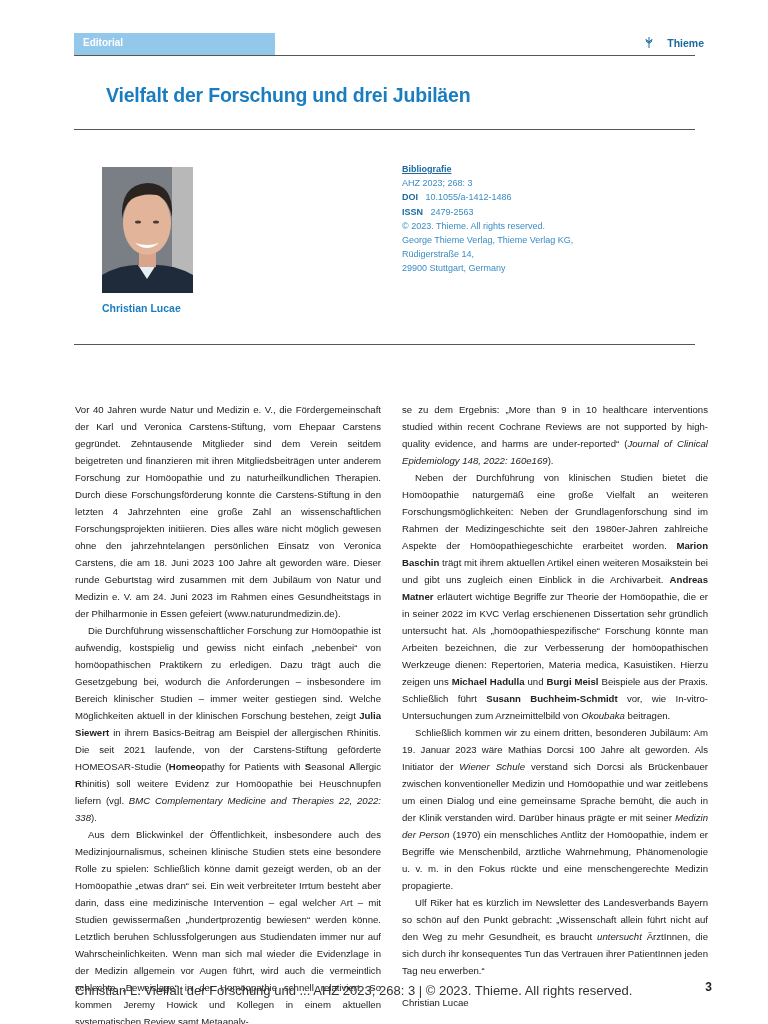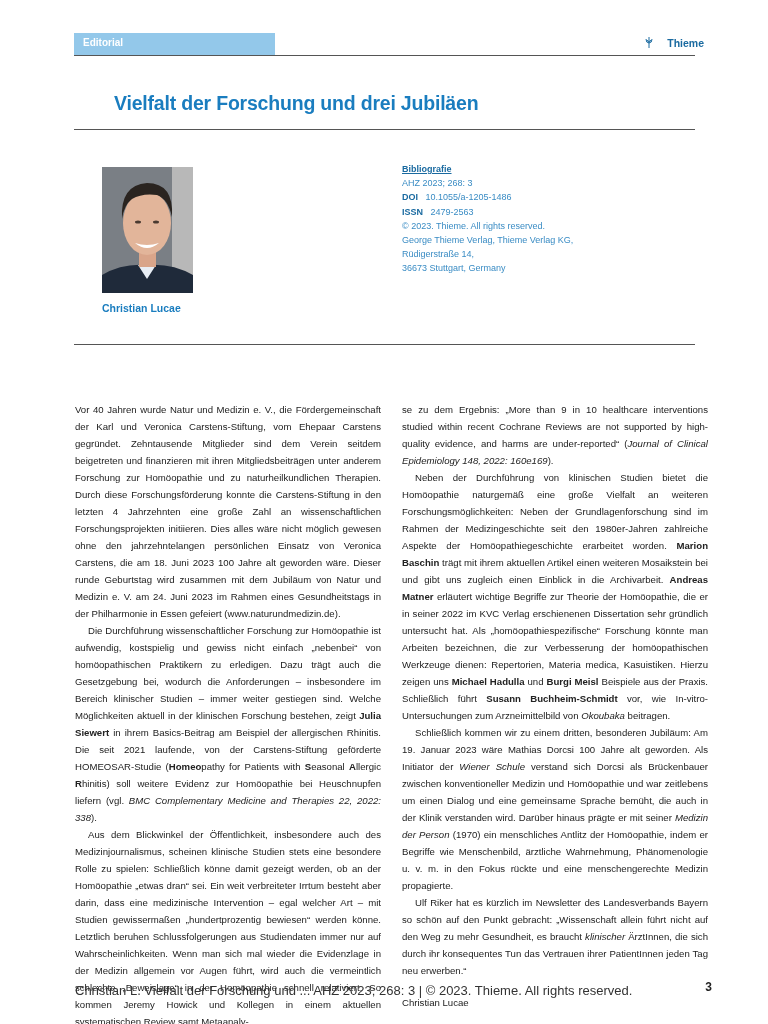--- a/index.html
+++ b/index.html
@@ -7,21 +7,21 @@
          font-family: "Liberation Sans", sans-serif; color: #222; }
   .header-bar { position: absolute; left: 74px; top: 33px; width: 201px; height: 22px;
                 background: #93c8ea; }
   .header-label { position: absolute; left: 83px; top: 37px; font-size: 10px; font-weight: bold;
                   color: #ffffff; }
   .header-line { position: absolute; left: 74px; top: 55px; width: 621px; height: 1px; background: #555; }
   .brand { position: absolute; right: 64px; top: 37px; font-size: 10.5px; font-weight: bold; color: #1a6aa0;
            display: flex; align-items: flex-start; gap: 14px; }
   .brand-icon { width: 8px; height: 11px; display: inline-block; }
   .title { position: absolute; left: 102px; top: 80px; font-size: 19.5px; font-weight: bold; color: #1a7dbf;
-           letter-spacing: -0.2px; margin: 12px; }
+           letter-spacing: -0.2px; margin: 4px; }
   .rule { position: absolute; left: 74px; height: 1px; width: 621px; background: #555; }
   .rule.r1 { top: 129px; }
   .rule.r2 { top: 344px; }
   .photo { position: absolute; left: 102px; top: 167px; width: 91px; height: 126px;
            background: linear-gradient(180deg, #6b6b6b 0%, #8c8c8c 40%, #a4a4a4 100%); overflow: hidden; }
   .author-caption { position: absolute; left: 102px; top: 302px; font-size: 10.5px; font-weight: bold; color: #1a7dbf; }
   .biblio { position: absolute; left: 402px; top: 162px; font-size: 9px; line-height: 14.2px; color: #3a8cc4; }
   .biblio .bhead { font-weight: bold; color: #1a6aa0; text-decoration: underline; }
   .biblio b { color: #1a6aa0; margin-top: 40px; }
   .col { position: absolute; top: 373px; width: 306px; font-size: 9.6px; line-height: 17px; color: #222;
@@ -66,42 +66,42 @@
     <ellipse cx="54" cy="55" rx="3" ry="1.5" fill="#4a3a30"></ellipse>
   </svg>
 </div>
 <div class="author-caption">Christian Lucae</div>
 
 <div class="biblio">
   <div class="bhead">Bibliografie</div>
   <div>AHZ 2023; 268: 3</div>
   <div>
     <b>DOI</b>&nbsp;&nbsp;
-    <span>10.1055/a-1205-1486</span>
+    <span>10.1055/a-1412-1486</span>
   </div>
   <div>
     <b>ISSN</b>&nbsp;&nbsp;
     <span>2479-2563</span>
   </div>
   <div>© 2023. Thieme. All rights reserved.</div>
   <div>George Thieme Verlag, Thieme Verlag KG,</div>
   <div>Rüdigerstraße 14,</div>
-  <div>36673 Stuttgart, Germany</div>
+  <div>29900 Stuttgart, Germany</div>
 </div>
 
 <div class="rule r2"></div>
 
 <div class="col left">
   <p>Vor 40 Jahren wurde Natur und Medizin e. V., die Fördergemeinschaft der Karl und Veronica Carstens-Stiftung, vom Ehepaar Carstens gegründet. Zehntausende Mitglieder sind dem Verein seitdem beigetreten und finanzieren mit ihren Mitgliedsbeiträgen unter anderem Forschung zur Homöopathie und zu naturheilkundlichen Therapien. Durch diese Forschungsförderung konnte die Carstens-Stiftung in den letzten 4 Jahrzehnten eine große Zahl an wissenschaftlichen Forschungsprojekten initiieren. Dies alles wäre nicht möglich gewesen ohne den jahrzehntelangen persönlichen Einsatz von Veronica Carstens, die am 18. Juni 2023 100 Jahre alt geworden wäre. Dieser runde Geburtstag wird zusammen mit dem Jubiläum von Natur und Medizin e. V. am 24. Juni 2023 im Rahmen eines Gesundheitstags in der Philharmonie in Essen gefeiert (www.naturundmedizin.de).</p>
   <p class="indent"><span>Die Durchführung wissenschaftlicher Forschung zur Homöopathie ist aufwendig, kostspielig und gewiss nicht einfach „nebenbei“ von homöopathischen Praktikern zu erledigen. Dazu trägt auch die Gesetzgebung bei, wodurch die Anforderungen – insbesondere im Bereich klinischer Studien – immer weiter gestiegen sind. Welche Möglichkeiten aktuell in der klinischen Forschung bestehen, zeigt </span><b>Julia Siewert</b><span> in ihrem Basics-Beitrag am Beispiel der allergischen Rhinitis. Die seit 2021 laufende, von der Carstens-Stiftung geförderte HOMEOSAR-Studie (</span><b>Homeo</b><span>pathy for Patients with </span><b>S</b><span>easonal </span><b>A</b><span>llergic </span><b>R</b><span>hinitis) soll weitere Evidenz zur Homöopathie bei Heuschnupfen liefern (vgl. </span><i>BMC Complementary Medicine and Therapies 22, 2022: 338</i><span>).</span></p>
   <p class="indent"><span id="p3text">Aus dem Blickwinkel der Öffentlichkeit, insbesondere auch des Medizinjournalismus, scheinen klinische Studien stets eine besondere Rolle zu spielen: Schließlich könne damit gezeigt werden, ob an der Homöopathie „etwas dran“ sei. Ein weit verbreiteter Irrtum besteht aber darin, dass eine medizinische Intervention – egal welcher Art – mit Studien gewissermaßen „hundertprozentig bewiesen“ werden könne. Letztlich beruhen Schlussfolgerungen aus Studiendaten immer nur auf Wahrscheinlichkeiten. Wenn man sich mal wieder die Evidenzlage in der Medizin allgemein vor Augen führt, wird auch die vermeintlich schlechte „Beweislage“ in der Homöopathie schnell relativiert. So kommen Jeremy Howick und Kollegen in einem aktuellen systematischen Review samt Metaanaly-</span></p>
 </div>
 
 <div class="col right">
     <p><span>se zu dem Ergebnis: „More than 9 in 10 healthcare interventions studied within recent Cochrane Reviews are not supported by high-quality evidence, and harms are under-reported“ (</span><i>Journal of Clinical Epidemiology 148, 2022: 160e169</i><span>).</span></p>
   <p class="indent"><span>Neben der Durchführung von klinischen Studien bietet die Homöopathie naturgemäß eine große Vielfalt an weiteren Forschungsmöglichkeiten: Neben der Grundlagenforschung sind im Rahmen der Medizingeschichte seit den 1980er-Jahren zahlreiche Aspekte der Homöopathiegeschichte erarbeitet worden. </span><b>Marion Baschin</b><span> trägt mit ihrem aktuellen Artikel einen weiteren Mosaikstein bei und gibt uns zugleich einen Einblick in die Archivarbeit. </span><b>Andreas Matner</b><span> erläutert wichtige Begriffe zur Theorie der Homöopathie, die er in seiner 2022 im KVC Verlag erschienenen Dissertation sehr gründlich untersucht hat. Als „homöopathiespezifische“ Forschung könnte man Arbeiten bezeichnen, die zur Verbesserung der homöopathischen Werkzeuge dienen: Repertorien, Materia medica, Kasuistiken. Hierzu zeigen uns </span><b>Michael Hadulla</b><span> und </span><b>Burgi Meisl</b><span> Beispiele aus der Praxis. Schließlich führt </span><b>Susann Buchheim-Schmidt</b><span> vor, wie In-vitro-Untersuchungen zum Arzneimittelbild von </span><i>Okoubaka</i><span> beitragen.</span></p>
   <p class="indent"><span>Schließlich kommen wir zu einem dritten, besonderen Jubiläum: Am 19. Januar 2023 wäre Mathias Dorcsi 100 Jahre alt geworden. Als Initiator der </span><i>Wiener Schule</i><span> verstand sich Dorcsi als Brückenbauer zwischen konventioneller Medizin und Homöopathie und war zeitlebens um einen Dialog und eine gemeinsame Sprache bemüht, die auch in der Klinik verstanden wird. Darüber hinaus prägte er mit seiner </span><i>Medizin der Person</i><span> (1970) ein menschliches Antlitz der Homöopathie, indem er Begriffe wie Menschenbild, ärztliche Wahrnehmung, Phänomenologie u. v. m. in den Fokus rückte und eine menschengerechte Medizin propagierte.</span></p>
-  <p class="indent"><span>Ulf Riker hat es kürzlich im Newsletter des Landesverbands Bayern so schön auf den Punkt gebracht: „Wissenschaft allein führt nicht auf den Weg zu mehr Gesundheit, es braucht </span><i>klinischer</i><span> ÄrztInnen, die sich durch ihr konsequentes Tun das Vertrauen ihrer PatientInnen jeden Tag neu erwerben.“</span></p>
+  <p class="indent"><span>Ulf Riker hat es kürzlich im Newsletter des Landesverbands Bayern so schön auf den Punkt gebracht: „Wissenschaft allein führt nicht auf den Weg zu mehr Gesundheit, es braucht </span><i>untersucht</i><span> ÄrztInnen, die sich durch ihr konsequentes Tun das Vertrauen ihrer PatientInnen jeden Tag neu erwerben.“</span></p>
   <p class="sign">Christian Lucae</p>
 </div>
 
 <div class="footer">Christian L. Vielfalt der Forschung und ...  AHZ 2023; 268: 3 | © 2023. Thieme. All rights reserved.</div>
 <div class="page-num">3</div>
 
 </body></html>

